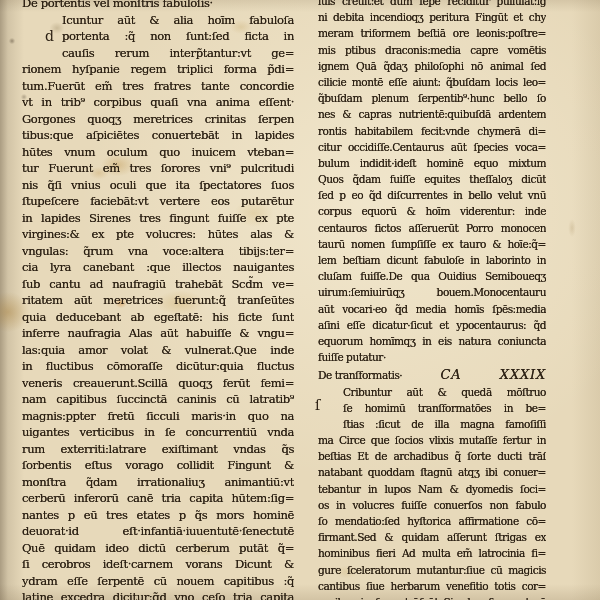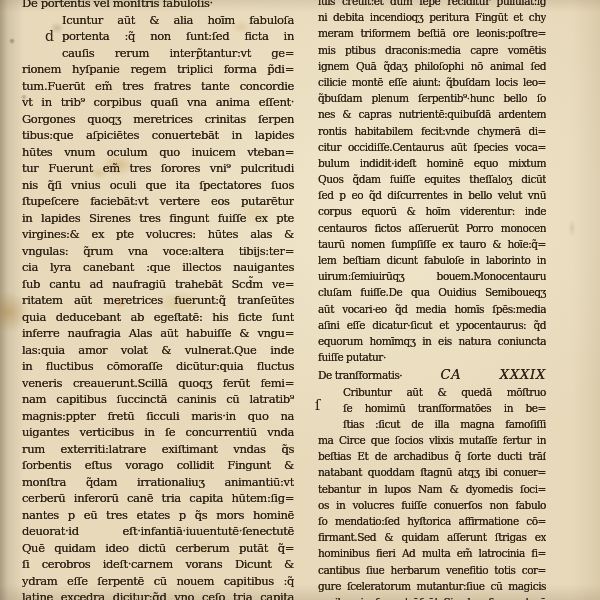--- a/index.html
+++ b/index.html
@@ -103,42 +103,42 @@
       <div class="line">nes &amp; capras nutrientē:quibuſdā ardentem</div>
       <div class="line">rontis habitabilem fecit:vnde chymerā di=</div>
       <div class="line">citur occidiſſe.Centaurus aūt ſpecies voca=</div>
       <div class="line">bulum indidit·ideſt hominē equo mixtum</div>
       <div class="line">Quos q̃dam fuiſſe equites theſſaloʒ dicūt</div>
       <div class="line">ſed p eo q̃d diſcurrentes in bello velut vnū</div>
       <div class="line">corpus equorū &amp; hoīm viderentur: inde</div>
       <div class="line">centauros fictos aſſeruerūt Porro monocen</div>
       <div class="line">taurū nomen ſumpſiſſe ex tauro &amp; hoīe:q̃=</div>
       <div class="line">lem beſtiam dicunt fabuloſe in laborinto in</div>
+      <div class="line">cluſam fuiſſe.De qua Ouidius Semiboueqʒ</div>
       <div class="line">uirum:ſemiuirūqʒ bouem.Monocentauru</div>
-      <div class="line">cluſam fuiſſe.De qua Ouidius Semiboueqʒ</div>
       <div class="line">aūt vocari·eo q̃d media homīs ſpēs:media</div>
       <div class="line">aſini eſſe dicatur·ſicut et ypocentaurus: q̃d</div>
       <div class="line">equorum homīmqʒ in eis natura coniuncta</div>
       <div class="line nojust">fuiſſe putatur·</div>
       <div class="line heading-line">
         <span class="h-tit">De tranſformatis·</span>
         <span class="h-lab">CA</span>
         <span class="h-num">XXXIX</span>
       </div>
       <div class="line indent">Cribuntur aūt &amp; quedā mōſtruo</div>
       <div class="line indent">ſe homimū tranſformatōes in be=</div>
       <div class="line indent">ſtias :ſicut de illa magna famoſiſſi</div>
       <div class="line">ma Circe que ſocios vlixis mutaſſe fertur in</div>
       <div class="line">beſtias Et de archadibus q̃ ſorte ducti trāſ</div>
       <div class="line">natabant quoddam ſtagnū atqʒ ibi conuer=</div>
       <div class="line">tebantur in lupos Nam &amp; dyomedis ſoci=</div>
       <div class="line">os in volucres fuiſſe conuerſos non fabulo</div>
       <div class="line">ſo mendatio:ſed hyſtorica affirmatione cō=</div>
       <div class="line">firmant.Sed &amp; quidam aſſerunt ſtrigas ex</div>
       <div class="line">hominibus fieri Ad multa em̃ latrocinia fi=</div>
+      <div class="line">gure ſceleratorum mutantur:ſiue cū magicis</div>
       <div class="line">cantibus ſiue herbarum venefitio totis cor=</div>
-      <div class="line">gure ſceleratorum mutantur:ſiue cū magicis</div>
       <div class="line">poribus in feras trāſeūt Sic den &amp; p naturā</div>
     </div>
 
   <div class="guide-letter gl-left">d</div>
   <div class="guide-letter gl-right">ſ</div>
 </div>
 
 </body></html>

